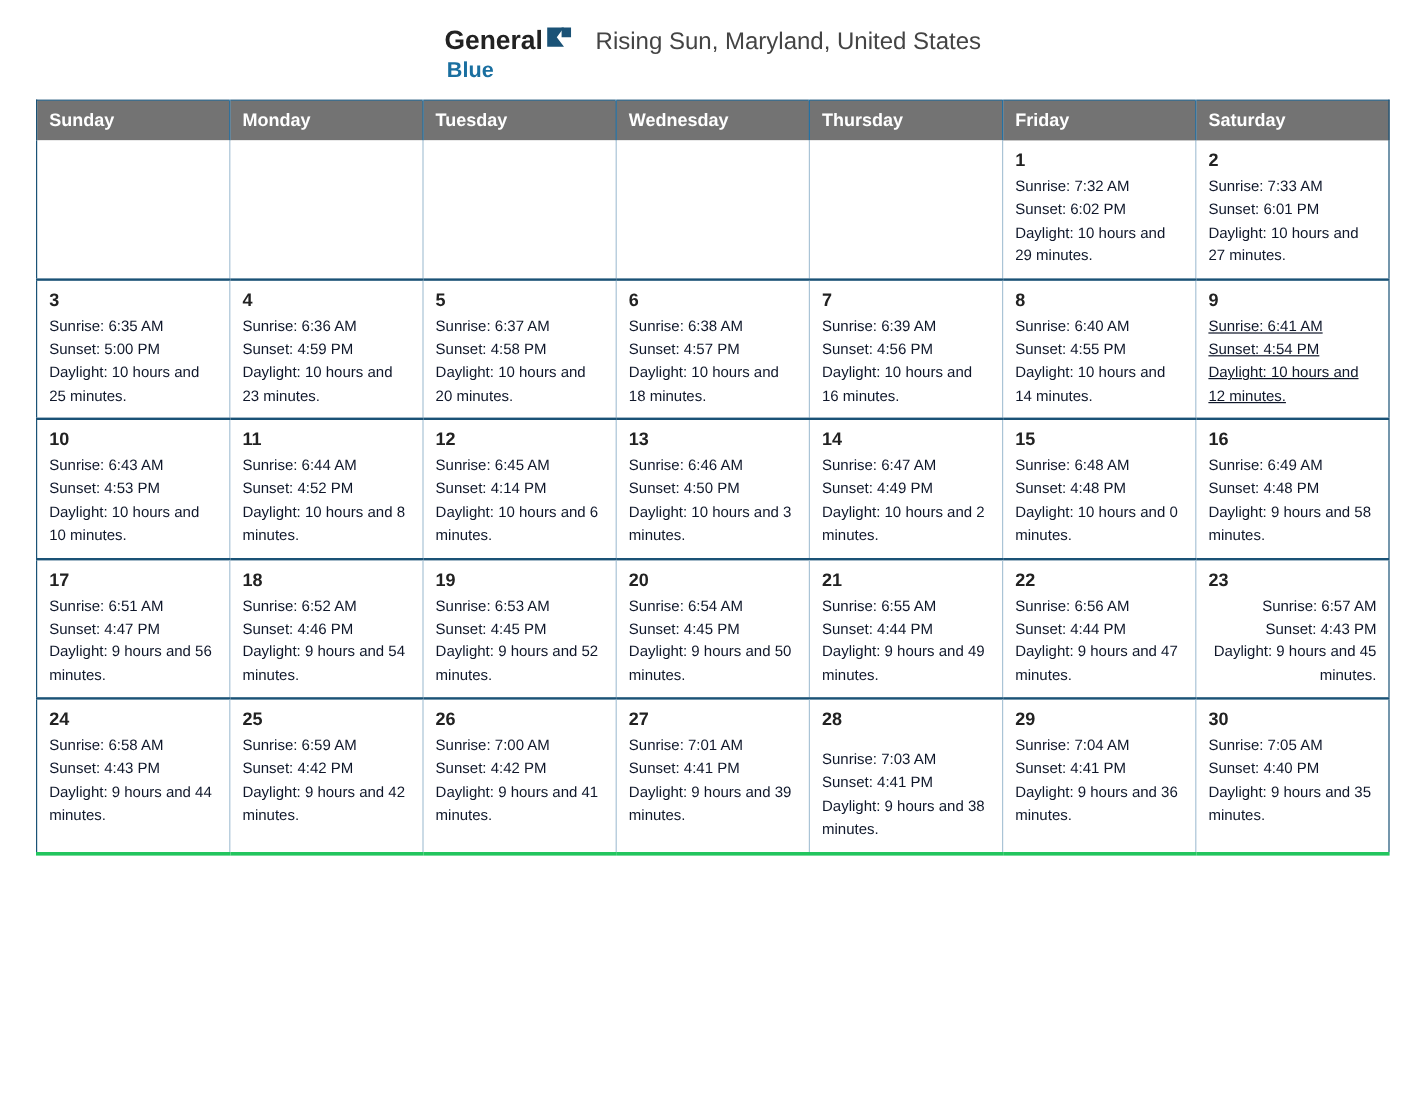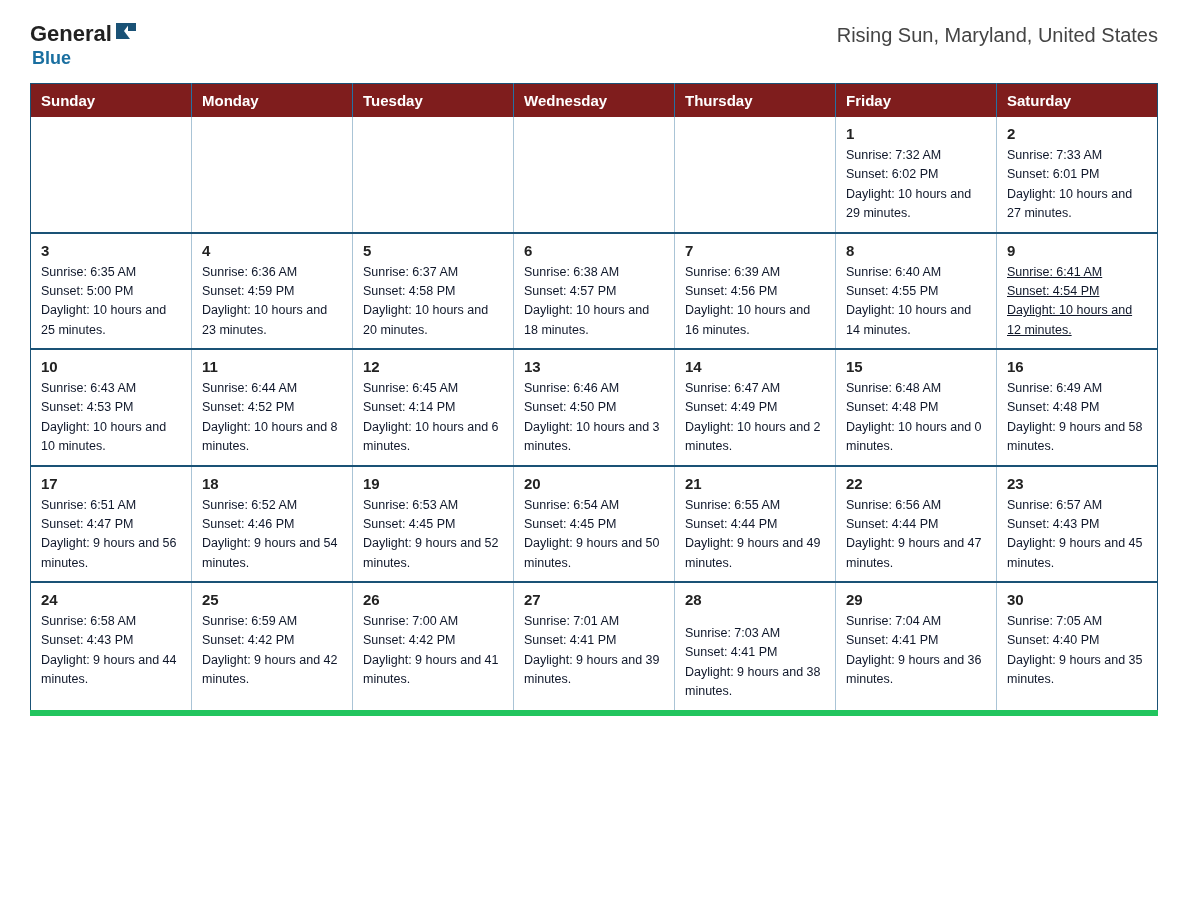--- a/index.html
+++ b/index.html
@@ -6,21 +6,21 @@
     body {
       font-family: Arial, sans-serif;
       background: #fff;
       color: #222;
       width: 1188px;
       min-height: 918px;
       padding: 20px 30px;
     }
     .header-area {
       display: flex;
-      justify-content: space-between;
+      justify-content: center;
       align-items: flex-start;
       margin-bottom: 14px;
       gap: 20px;
     }
     .logo-area {
       display: flex;
       flex-direction: column;
       align-items: flex-start;
     }
     .logo-text {
@@ -50,21 +50,21 @@
       color: #444;
       margin-top: 4px;
     }
     .calendar-table {
       width: 100%;
       border-collapse: collapse;
       border: 1px solid #1a5276;
       margin-top: 10px;
     }
     .calendar-table thead tr th {
-      background-color: #7f1d1d;
+      background-color: #737373;
       color: #fff;
       text-align: left;
       padding: 8px 10px;
       font-size: 15px;
       border-right: 1px solid #2471a3;
     }
     .calendar-table thead tr th:last-child {
       border-right: none;
     }
     .calendar-table tbody tr td {
@@ -74,21 +74,21 @@
       border-bottom: 2px solid #1a5276;
       width: 14.28%;
       min-height: 90px;
       font-size: 13px;
       color: #222;
     }
     .calendar-table tbody tr td:last-child {
       border-right: none;
     }
     .calendar-table tbody tr:last-child td {
-      border-bottom: 6px solid #22c55e;
+      border-bottom: 3px solid #22c55e;
     }
     .day-number {
       font-size: 15px;
       font-weight: bold;
       color: #222;
       display: block;
       margin-bottom: 4px;
     }
     .day-info {
       font-size: 12.5px;
@@ -272,21 +272,21 @@
 Daylight: 9 hours and 49 minutes.</div>
         </td>
         <td>
           <span class="day-number">22</span>
           <div class="day-info" style="white-space: pre-line;">Sunrise: 6:56 AM
 Sunset: 4:44 PM
 Daylight: 9 hours and 47 minutes.</div>
         </td>
         <td>
           <span class="day-number">23</span>
-          <div class="day-info" style="white-space: pre-line;">Sunrise: 6:57 AM
+          <div class="day-info" style="white-space: pre-line; text-align: right;">Sunrise: 6:57 AM
 Sunset: 4:43 PM
 Daylight: 9 hours and 45 minutes.</div>
         </td>
       </tr>
       <tr>
         <td>
           <span class="day-number">24</span>
           <div class="day-info" style="white-space: pre-line;">Sunrise: 6:58 AM
 Sunset: 4:43 PM
 Daylight: 9 hours and 44 minutes.</div>

